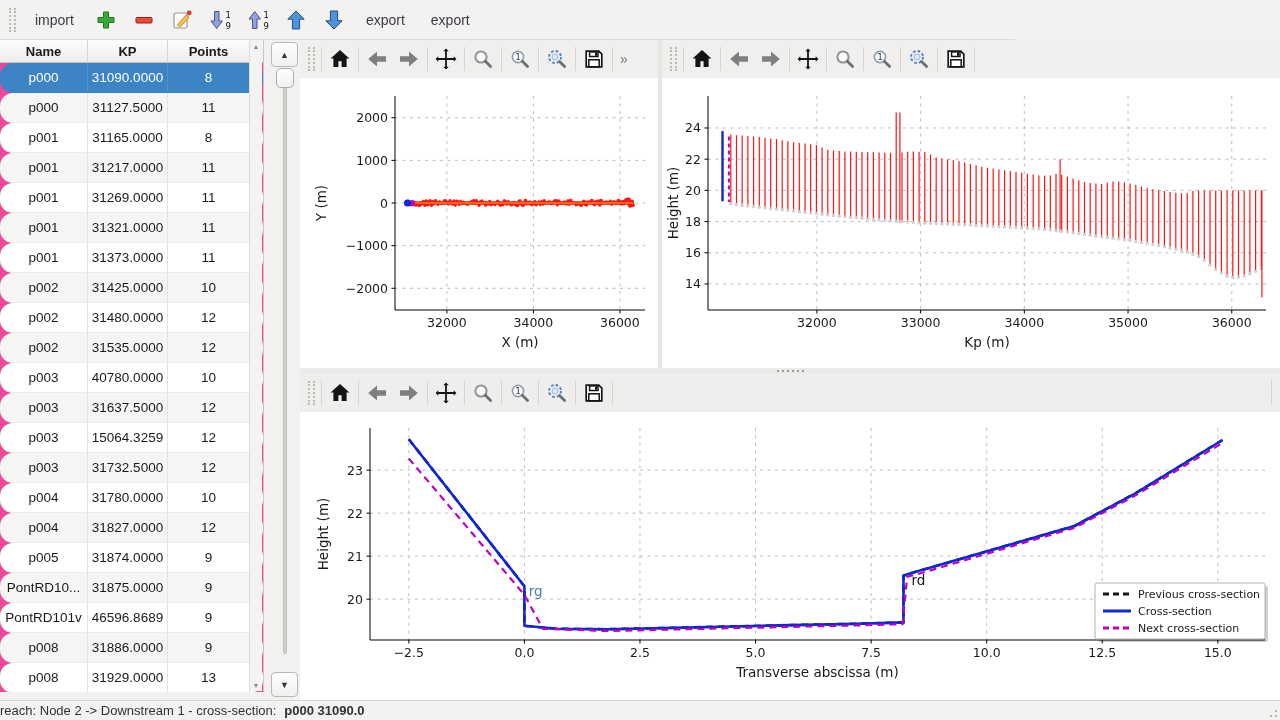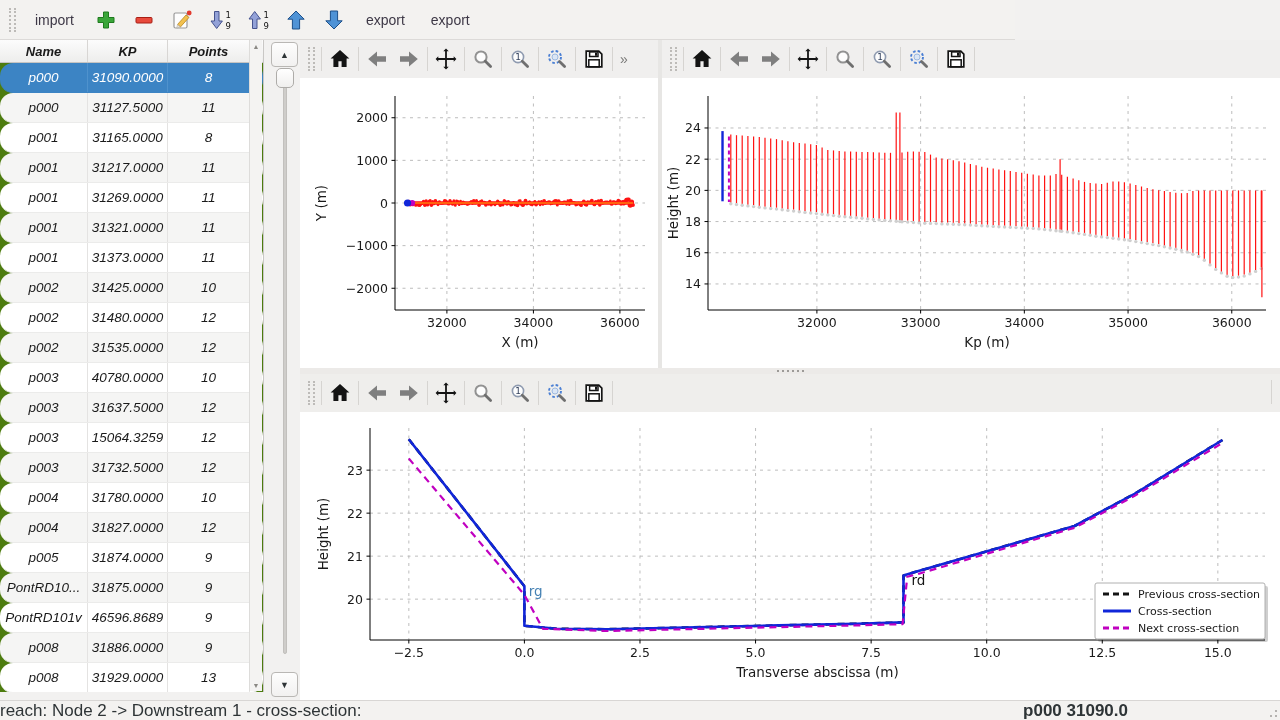--- a/index.html
+++ b/index.html
@@ -6,22 +6,22 @@
     font-family:"Liberation Sans",sans-serif;background:#f2f1f0;position:relative;}
   #app{position:absolute;inset:0;}
   
   #toolbar-top{position:absolute;left:0;top:0;width:1015px;height:40px;background:#f3f2f0;
     border-bottom:1px solid #dcdad8;display:flex;align-items:center;gap:4px;padding-left:5px;box-sizing:border-box;}
   .drag-handle{width:3px;height:24px;border-left:2px dotted #bdbbb8;border-right:2px dotted #bdbbb8;margin:0 4px;}
   .tb-text{font-size:14px;color:#3d3846;padding:5px 11px;border-radius:3px;}
   .tb-icon{width:34px;height:30px;display:flex;align-items:center;justify-content:center;border-radius:3px;}
   
   #left-panel{position:absolute;left:0;top:40px;width:300px;height:660px;background:#f2f1f0;}
-  #cs-table{position:absolute;left:0;top:0;width:264px;height:652px;background:#4d7c0f;
-    border-right:1px solid #c9c7c5;box-sizing:border-box;overflow:hidden;font-style:italic;}
+  #cs-table{position:absolute;left:0;top:0;width:264px;height:652px;background:#ec4899;
+    border-right:1px solid #c9c7c5;box-sizing:border-box;overflow:hidden;}
   .thead{display:flex;height:22px;background:linear-gradient(#fcfcfc,#ededec);border-bottom:1px solid #c6c4c2;}
   .th{display:flex;align-items:center;justify-content:center;font-size:13px;font-weight:bold;color:#1a1a1a;
     border-right:1px solid #d8d6d4;box-sizing:border-box;}
   .tr{display:flex;height:30px;box-sizing:border-box;border-bottom:1px solid #ebebea;background:#ffffff;border-radius:13px;}
   .tr.odd{background:#f5f5f4;}
   .tr.selected{background:#3c84c4;border-bottom:1px solid #3c84c4;}
   .tr.selected .td{color:#ffffff;border-right-color:#4f92cd;}
   .td{display:flex;align-items:center;justify-content:center;font-size:13.5px;color:#1a1a1a;
     border-right:1px solid #e4e3e2;box-sizing:border-box;}
   .c0{width:88px;} .c1{width:80px;text-align:center;} .c2{width:82px;}
@@ -47,21 +47,21 @@
   .mpl-overflow{font-size:14px;color:#7a7a78;padding:0 5px;}
   .canvas{position:absolute;background:#ffffff;}
   #canvas-left{left:0;top:38px;width:358px;height:290px;}
   #canvas-right{left:362px;top:38px;width:618px;height:290px;}
   #canvas-bottom{left:0;top:372px;width:980px;height:288px;}
   #splitter{position:absolute;left:0;top:328px;width:980px;height:6px;background:#eceae8;display:flex;align-items:center;justify-content:center;gap:3px;}
   #splitter i{width:2px;height:2px;background:#9c9a97;display:block;}
   #tb3-end-sep{position:absolute;left:971px;top:340px;width:1px;height:24px;background:#d6d4d1;}
   
   #status-bar{position:absolute;left:0;top:700px;width:1280px;height:20px;background:#f3f2f0;border-top:1px solid #d8d6d4;
-    box-sizing:border-box;display:flex;align-items:center;justify-content:space-between;padding-right:152px;font-size:17px;color:#2e3436;}
+    box-sizing:border-box;display:flex;align-items:center;justify-content:flex-start;padding-right:152px;font-size:13px;color:#2e3436;}
   #status-bar b{margin-left:8px;}
   #resize-grip{position:absolute;right:3px;bottom:3px;width:12px;height:12px;}
   #resize-grip i{position:absolute;width:2px;height:2px;background:#b5b3b0;}
   svg text{font-family:"DejaVu Sans",sans-serif;}
 </style>
 </head>
 <body>
 
 <div id="app">
 

